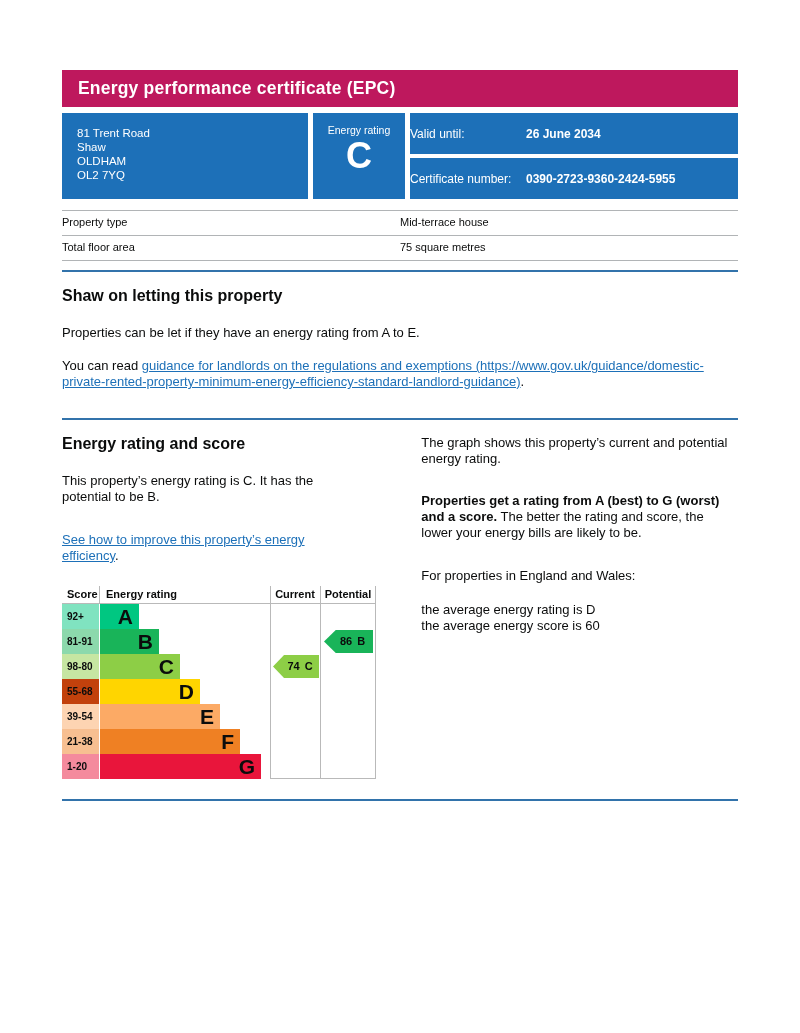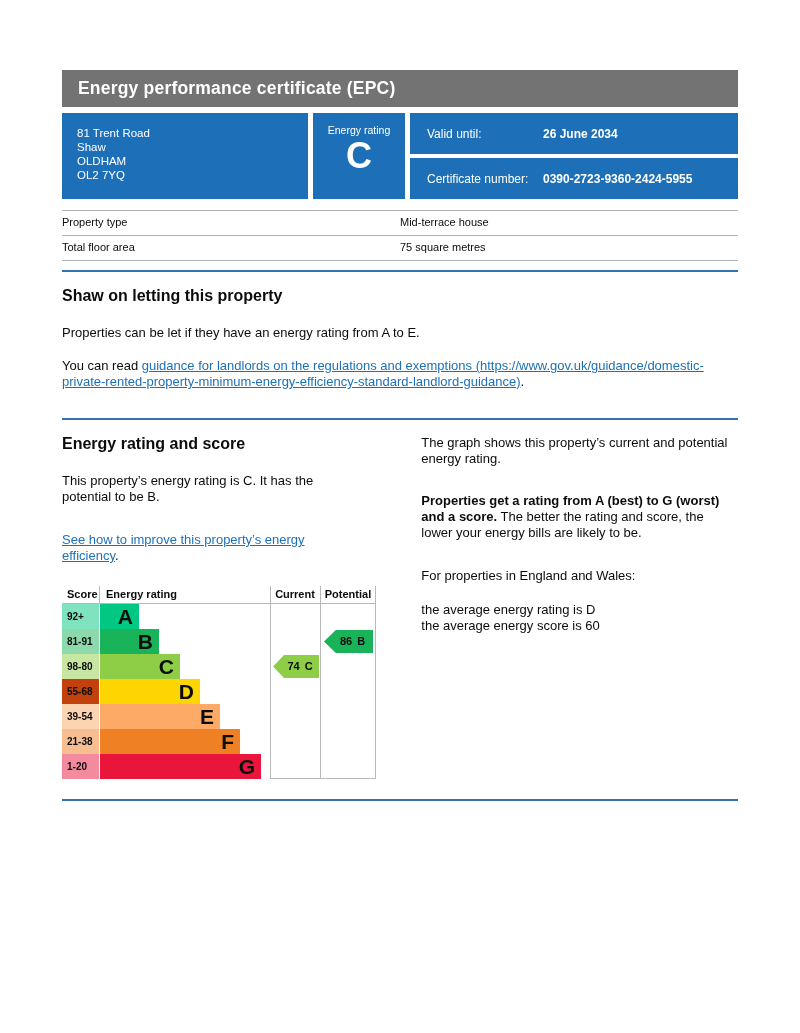--- a/index.html
+++ b/index.html
@@ -3,32 +3,32 @@
 <meta charset="utf-8">
 <title>Energy performance certificate (EPC)</title>
 <style>
   * { box-sizing: border-box; }
   html,body { margin:0; padding:0; background:#fff; }
   body { width:800px; height:1033px; font-family:"Liberation Sans", sans-serif; color:#0b0c0c; }
   .page { position:relative; width:800px; height:1033px; overflow:hidden; background:#fff; }
   .content { position:absolute; left:62px; top:70px; width:676px; }
 
   
-  .header-bar { height:37px; background:#737373; display:flex; align-items:center; padding-left:16px; }
+  .header-bar { height:37px; background:#be185d; display:flex; align-items:center; padding-left:16px; }
   .header-title { color:#fff; font-weight:bold; font-size:17.5px; letter-spacing:.2px; }
 
   
   .summary { display:flex; gap:5px; margin-top:6px; height:86px; }
   .box-blue { background:#1d70b8; color:#fff; }
   .address-box { width:246px; padding:13px 10px 0 15px; font-size:11.5px; line-height:14px; }
   .rating-box { width:92px; text-align:center; padding-top:11px; }
   .rating-label { font-size:10.5px; }
   .rating-value { font-size:36px; font-weight:bold; line-height:40px; }
   .validity { flex:1; display:flex; flex-direction:column; gap:4px; }
-  .vbox { flex:1; display:flex; align-items:center; padding-left:17px; font-size:12px; }
+  .vbox { flex:1; display:flex; align-items:center; font-size:12px; }
   .vlabel { width:116px; }
   .vvalue { font-weight:bold; }
 
   
   .prop-table { margin-top:11px; font-size:11px; }
   .prop-row { display:flex; border-top:1px solid #b1b4b6; padding:4px 0 5px; line-height:15px; }
   .prop-row.last { border-bottom:1px solid #b1b4b6; }
   .prop-label { flex:0 0 338px; }
 
   .divider { height:2px; background:#3273ab; }

